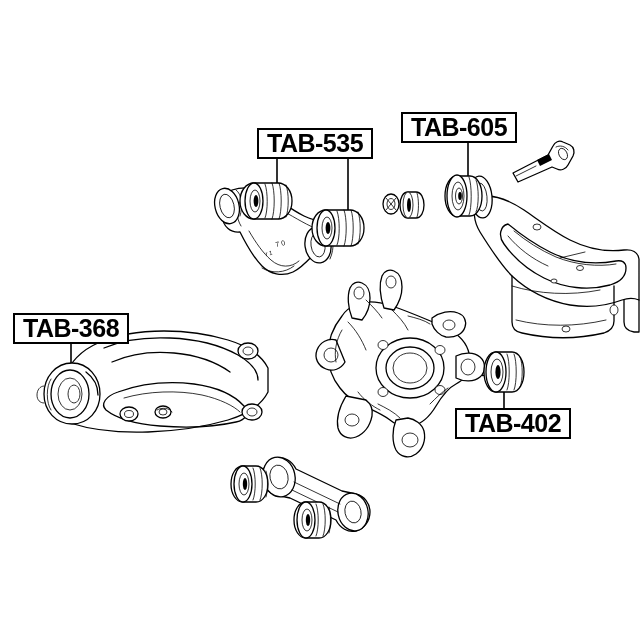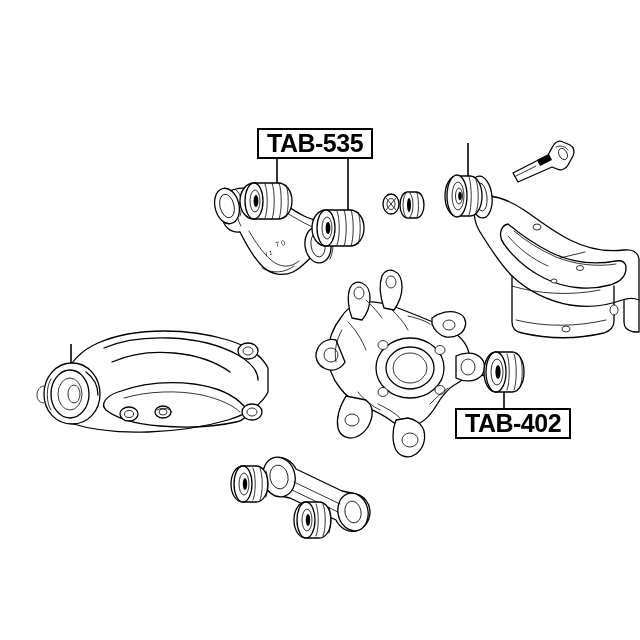--- a/index.html
+++ b/index.html
@@ -474,19 +474,25 @@
         <path class="ln-f" d="M329 507 C 331 513, 331 527, 329 533"></path>
       </g>
     </g>
 
   </svg>
 
   <div class="part-label-box" id="label-tab-606">
     <span class="part-label-text">TAB-535</span>
   </div>
 
-
+  <div class="part-label-box" id="label-tab-605">
+    <span class="part-label-text">TAB-605</span>
+  </div>
+
+  <div class="part-label-box" id="label-tab-368">
+    <span class="part-label-text">TAB-368</span>
+  </div>
 
   <div class="part-label-box" id="label-tab-607">
     <span class="part-label-text">TAB-402</span>
   </div>
 
 </div>
 
 </body></html>

